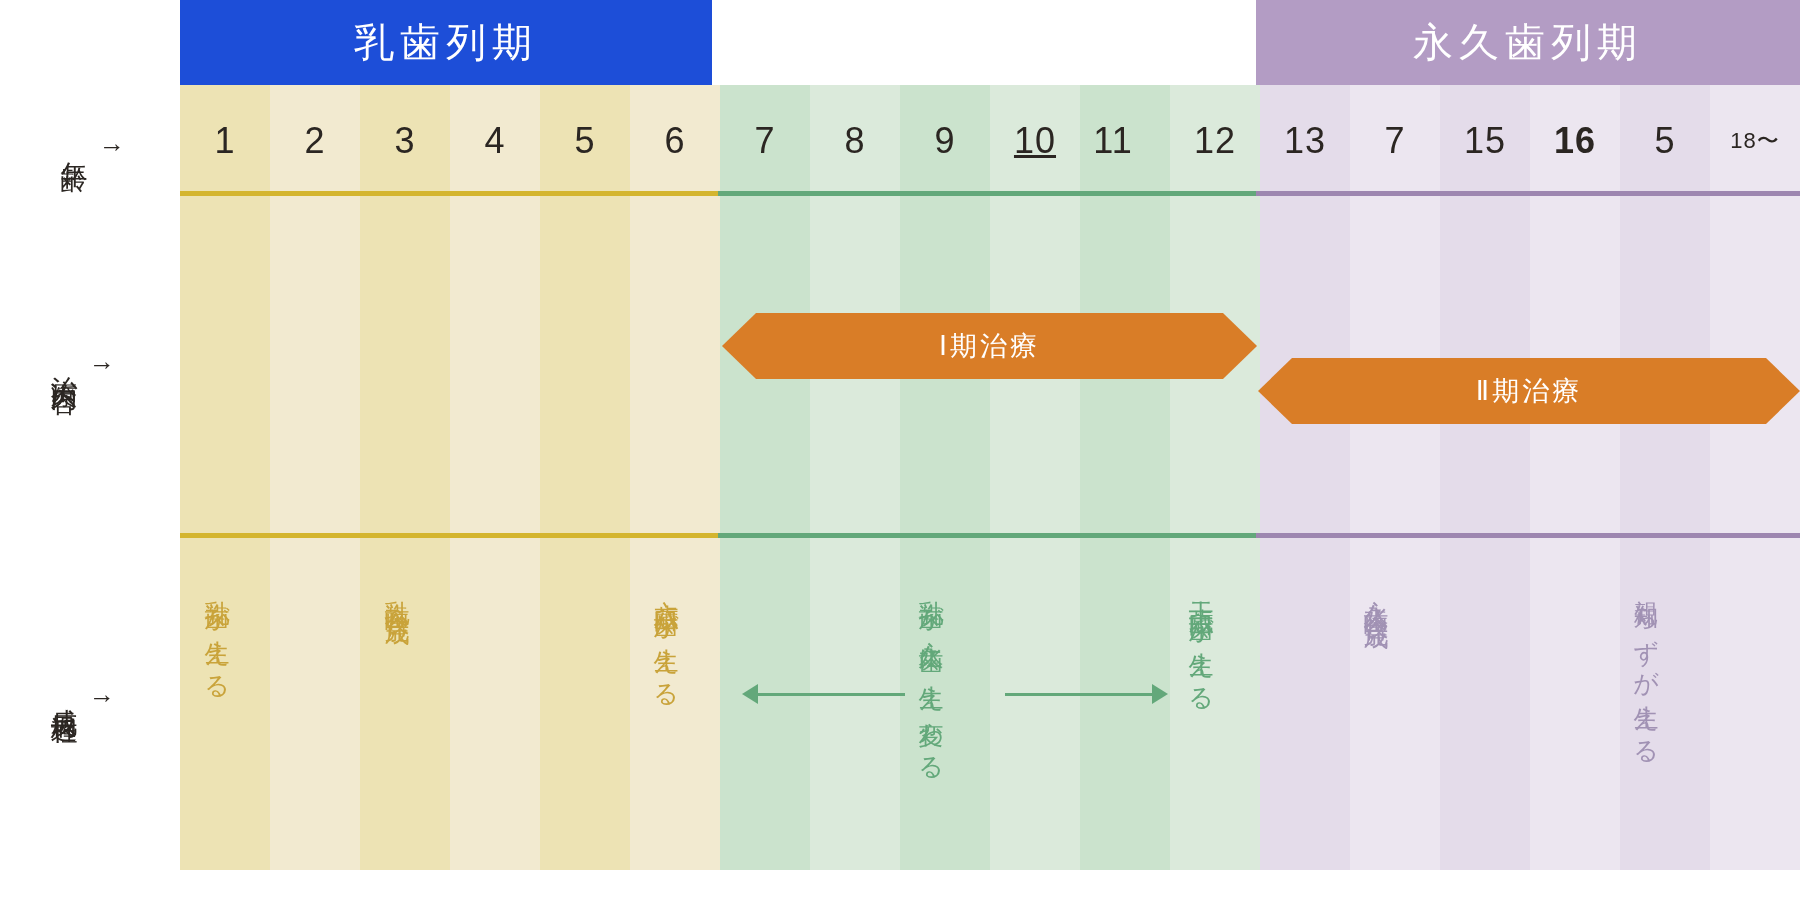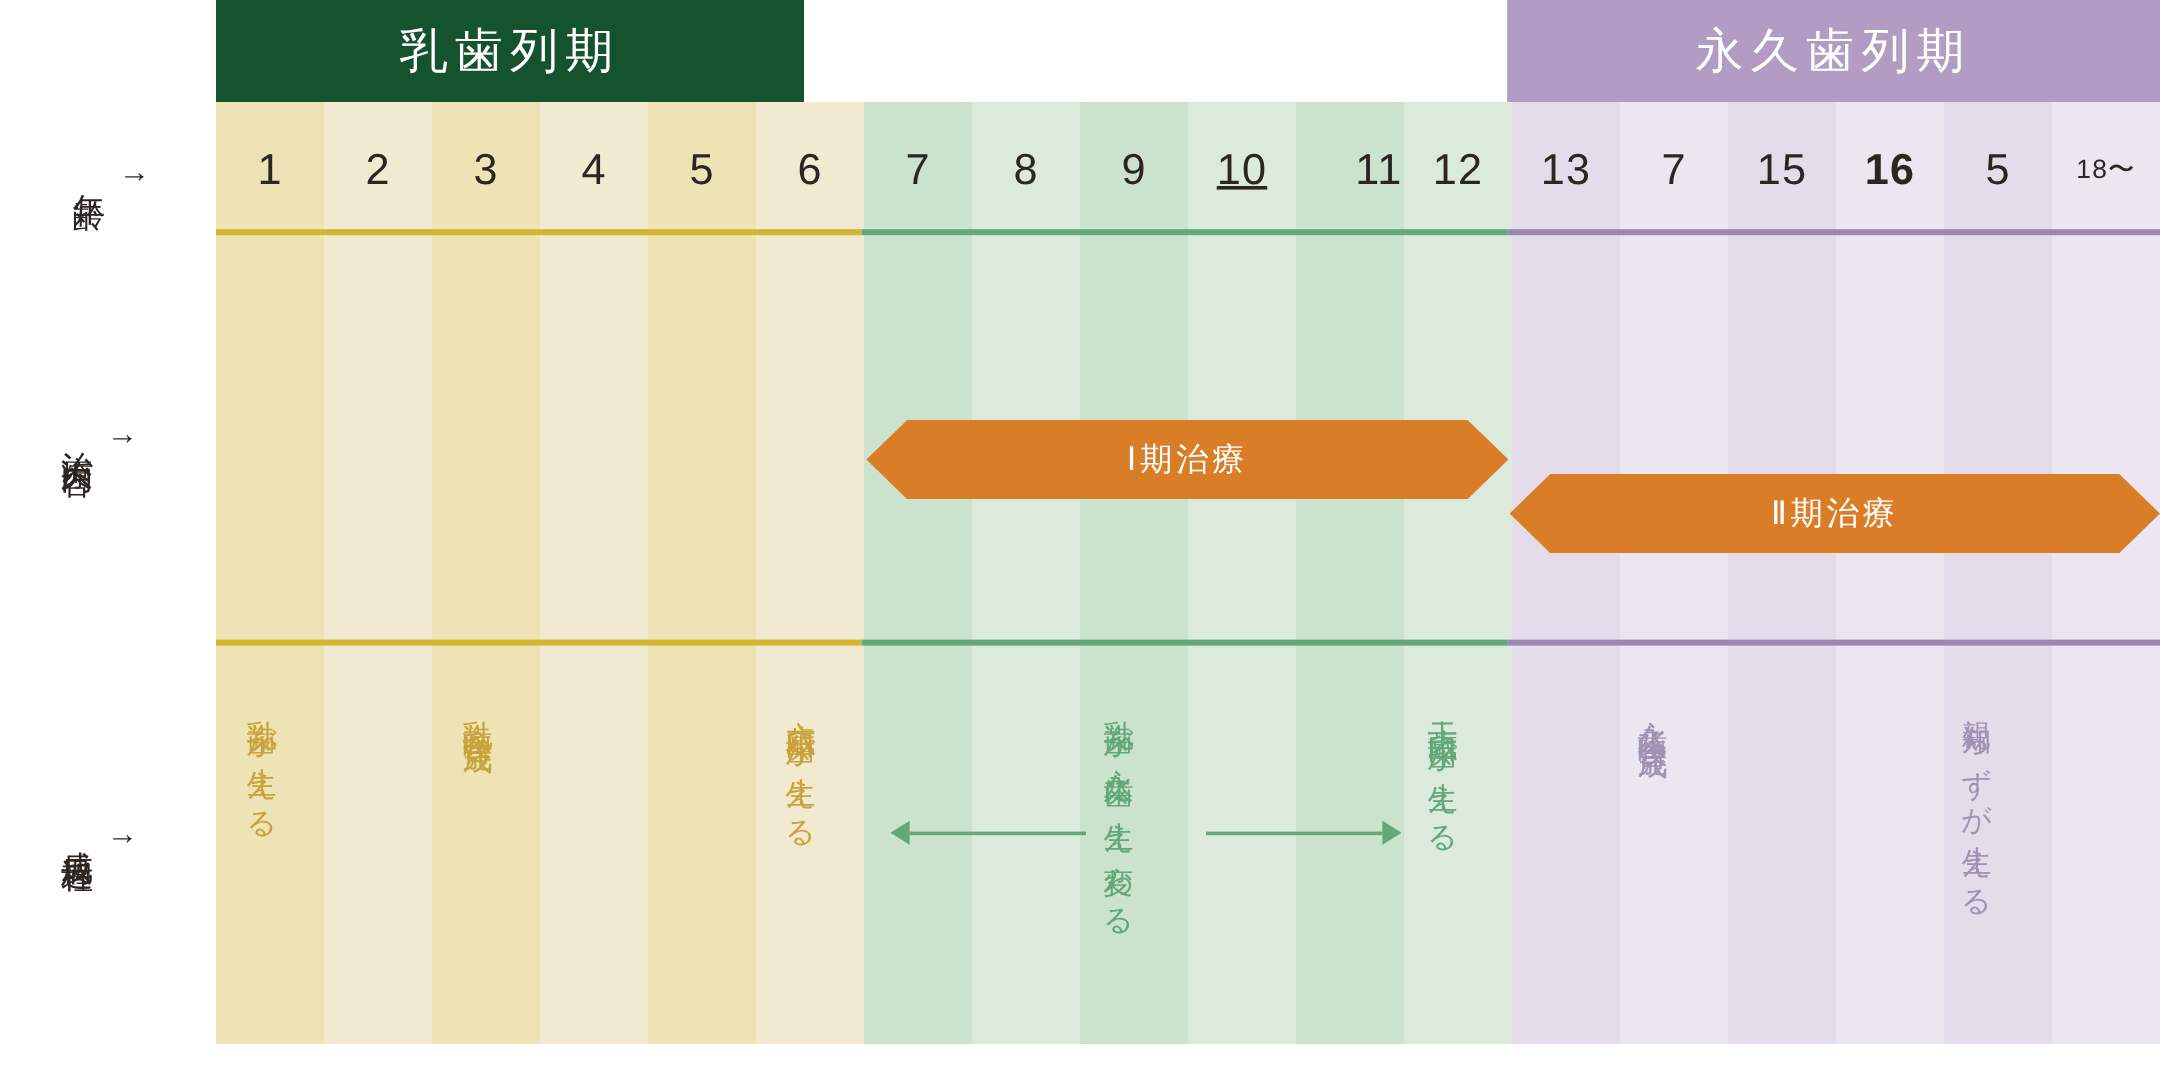--- a/index.html
+++ b/index.html
@@ -81,21 +81,20 @@
   
   .chevron{
     position:absolute;
     display:flex;
     align-items:center;
     justify-content:center;
     color:#ffffff;
     font-size:27px;
     letter-spacing:3px;
     clip-path:polygon(0 50%, 34px 0, calc(100% - 34px) 0, 100% 50%, calc(100% - 34px) 100%, 34px 100%);
-    margin-top:37px;
   }
 
   
   .grow-text{
     position:absolute;
     writing-mode:vertical-rl;
     text-orientation:upright;
     font-size:25px;
     letter-spacing:4px;
     line-height:1.30;
@@ -139,39 +138,39 @@
       <div class="col" style="left: 1080px; width: 90px; background: rgb(203, 227, 205); bottom: 30px;"></div>
       <div class="col" style="left: 1170px; width: 90px; background: rgb(219, 234, 219); bottom: 30px;"></div>
       <div class="col" style="left: 1260px; width: 90px; background: rgb(228, 220, 234); bottom: 30px;"></div>
       <div class="col" style="left: 1350px; width: 90px; background: rgb(236, 230, 240); bottom: 30px;"></div>
       <div class="col" style="left: 1440px; width: 90px; background: rgb(228, 220, 234); bottom: 30px;"></div>
       <div class="col" style="left: 1530px; width: 90px; background: rgb(236, 230, 240); bottom: 30px;"></div>
       <div class="col" style="left: 1620px; width: 90px; background: rgb(228, 220, 234); bottom: 30px;"></div>
       <div class="col" style="left: 1710px; width: 90px; background: rgb(236, 230, 240); bottom: 30px;"></div>
     </div>
 
-  <div class="phase-band" style="left:180px;width:490px;background:#14532d;">
+  <div class="phase-band" style="left:180px;width:532px;background:#1d4ed8;">
     <span>乳歯列期</span>
   </div>
   <div class="phase-band" style="left:1256px;width:544px;background:#b39cc4;">
     <span>永久歯列期</span>
   </div>
 
   <div id="age-row">
       <div class="age-cell" style="left: 180px; width: 90px;">1</div>
       <div class="age-cell" style="left: 270px; width: 90px;">2</div>
       <div class="age-cell" style="left: 360px; width: 90px;">3</div>
       <div class="age-cell" style="left: 450px; width: 90px;">4</div>
       <div class="age-cell" style="left: 540px; width: 90px;">5</div>
       <div class="age-cell" style="left: 630px; width: 90px;">6</div>
       <div class="age-cell" style="left: 720px; width: 90px;">7</div>
       <div class="age-cell" style="left: 810px; width: 90px;">8</div>
       <div class="age-cell" style="left: 900px; width: 90px;">9</div>
       <div class="age-cell" style="left: 990px; width: 90px; text-decoration: underline;">10</div>
-      <div class="age-cell" style="left: 1116px; width: 66px;">11</div>
+      <div class="age-cell" style="left: 1080px; width: 66px;">11</div>
       <div class="age-cell" style="left: 1170px; width: 90px;">12</div>
       <div class="age-cell" style="left: 1260px; width: 90px;">13</div>
       <div class="age-cell" style="left: 1350px; width: 90px;">7</div>
       <div class="age-cell" style="left: 1440px; width: 90px;">15</div>
       <div class="age-cell" style="left: 1530px; width: 90px; font-weight: bold;">16</div>
       <div class="age-cell" style="left: 1620px; width: 90px;">5</div>
       <div class="age-cell wide" style="left: 1710px; width: 90px;">18〜</div>
     </div>
 
   <div class="rule" style="left:180px;  width:538px; top:191px; background:#d4b52f;"></div>

